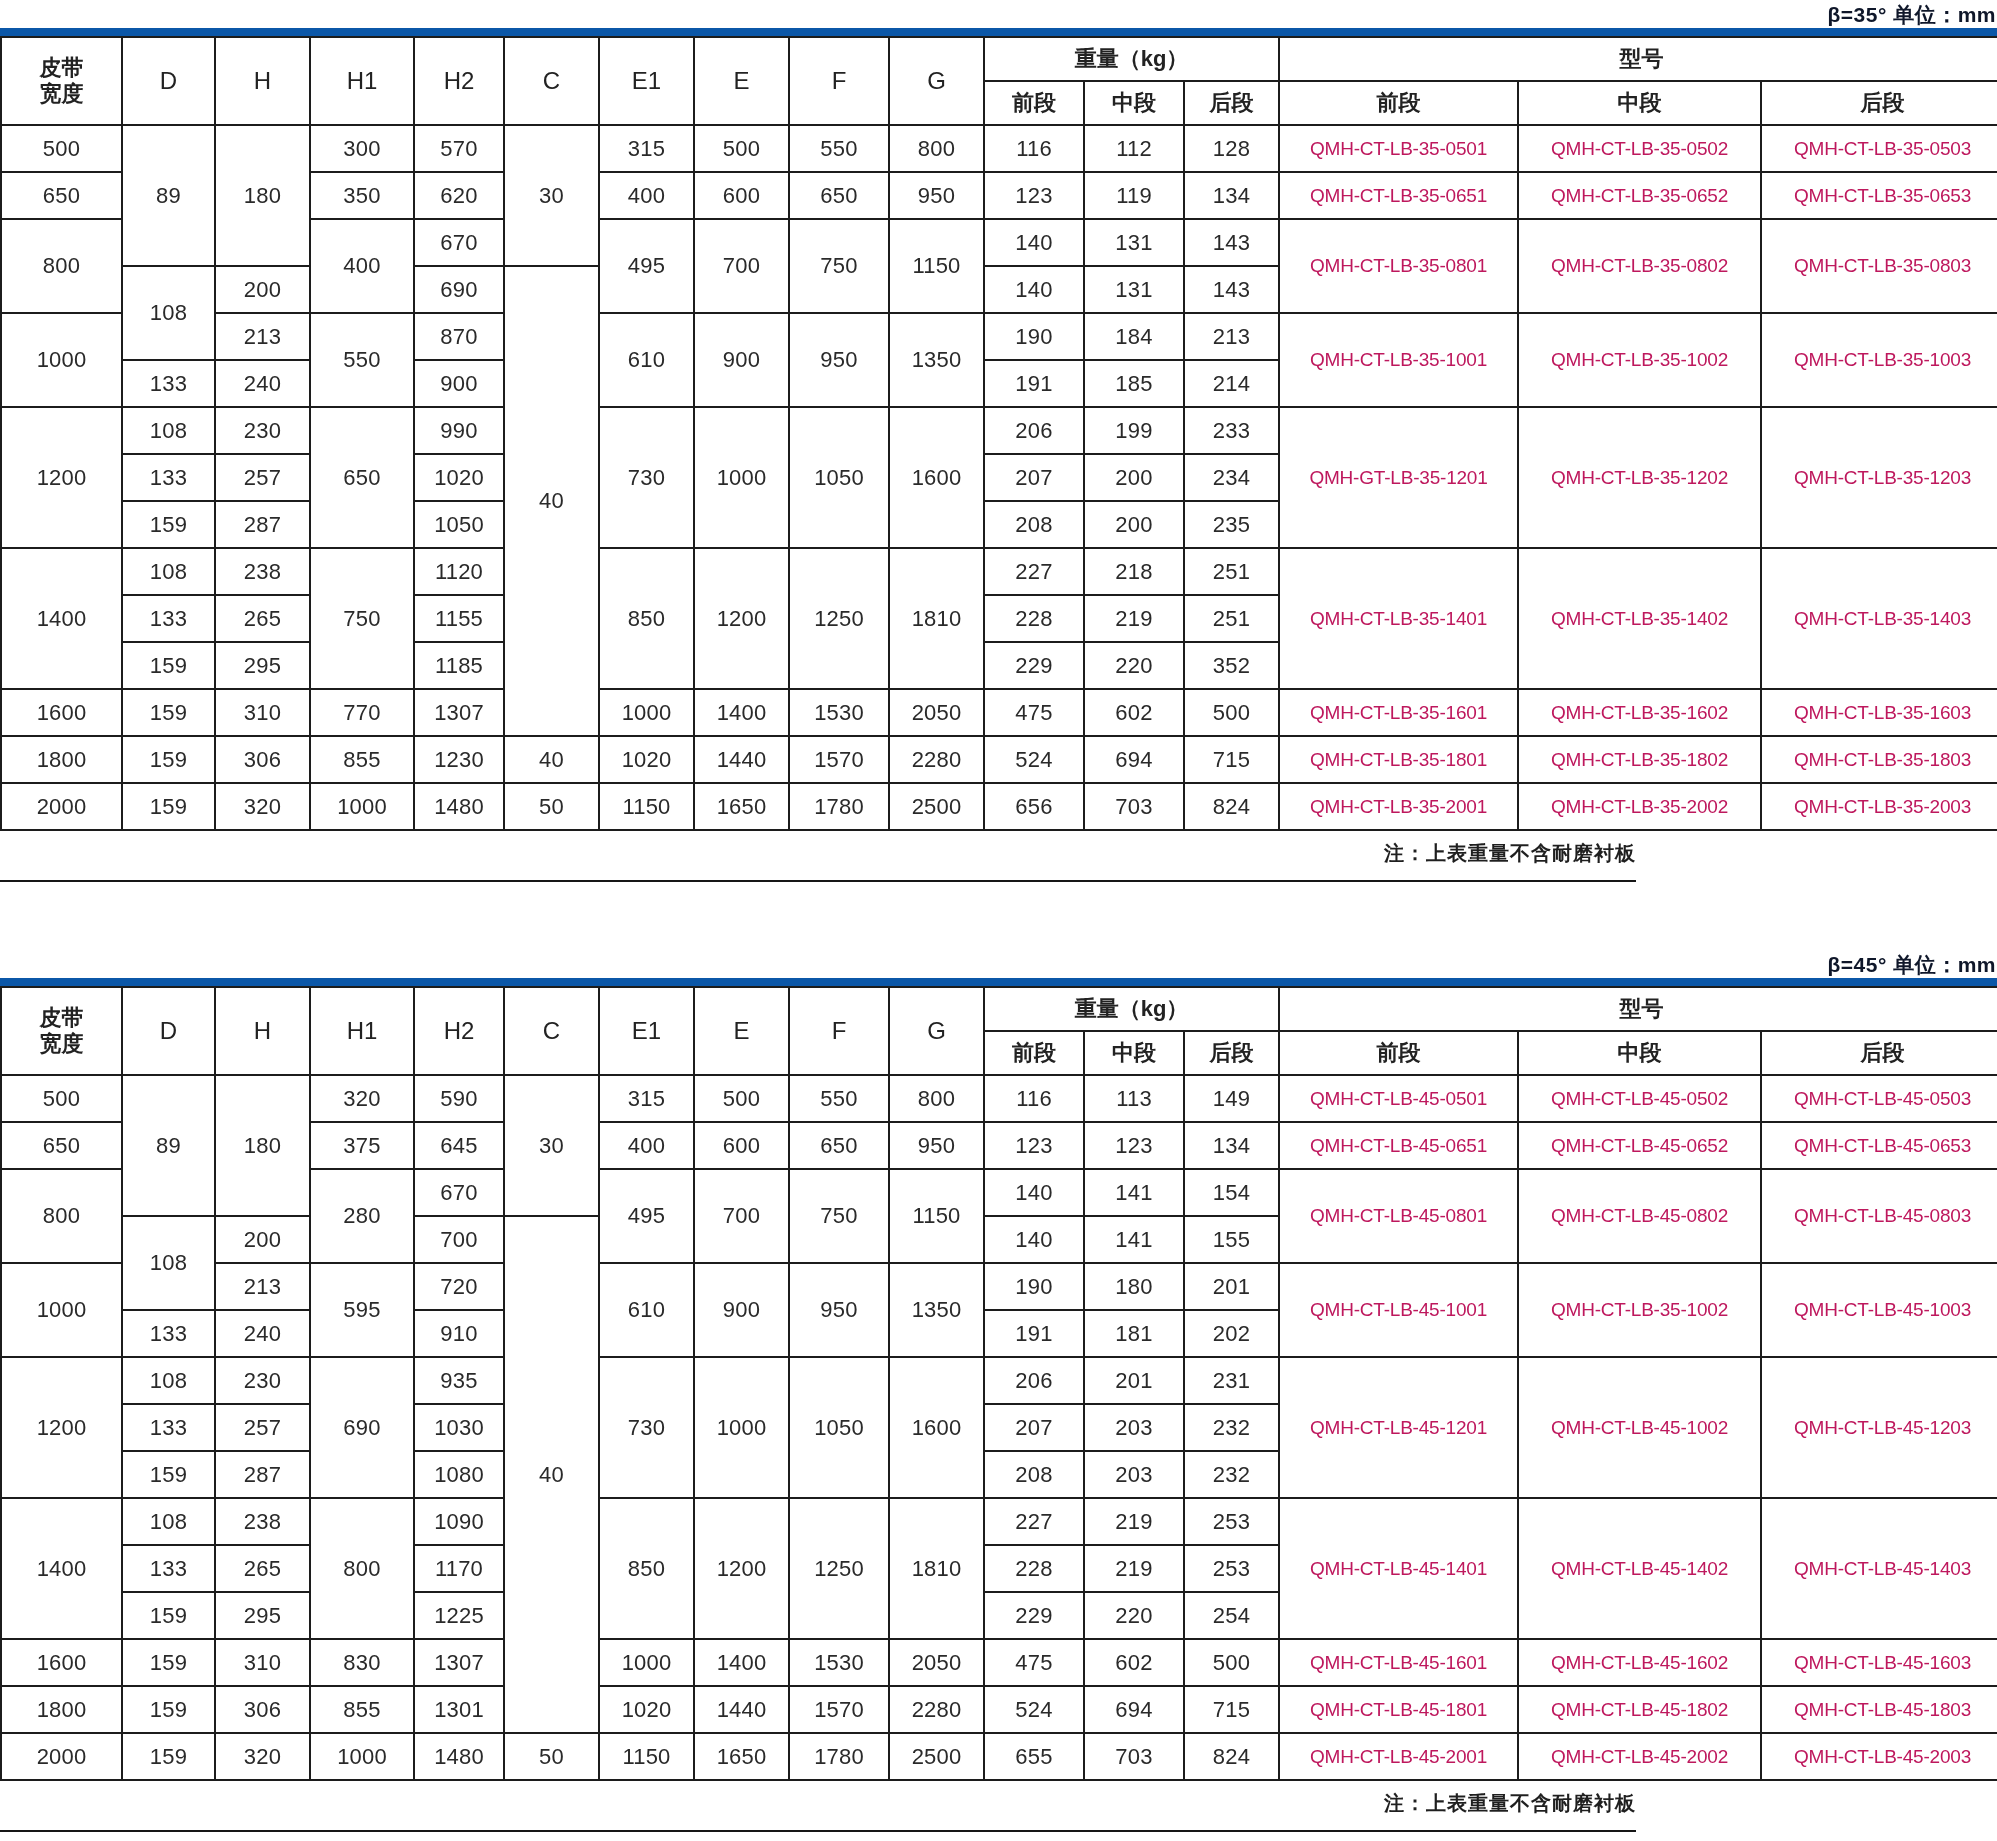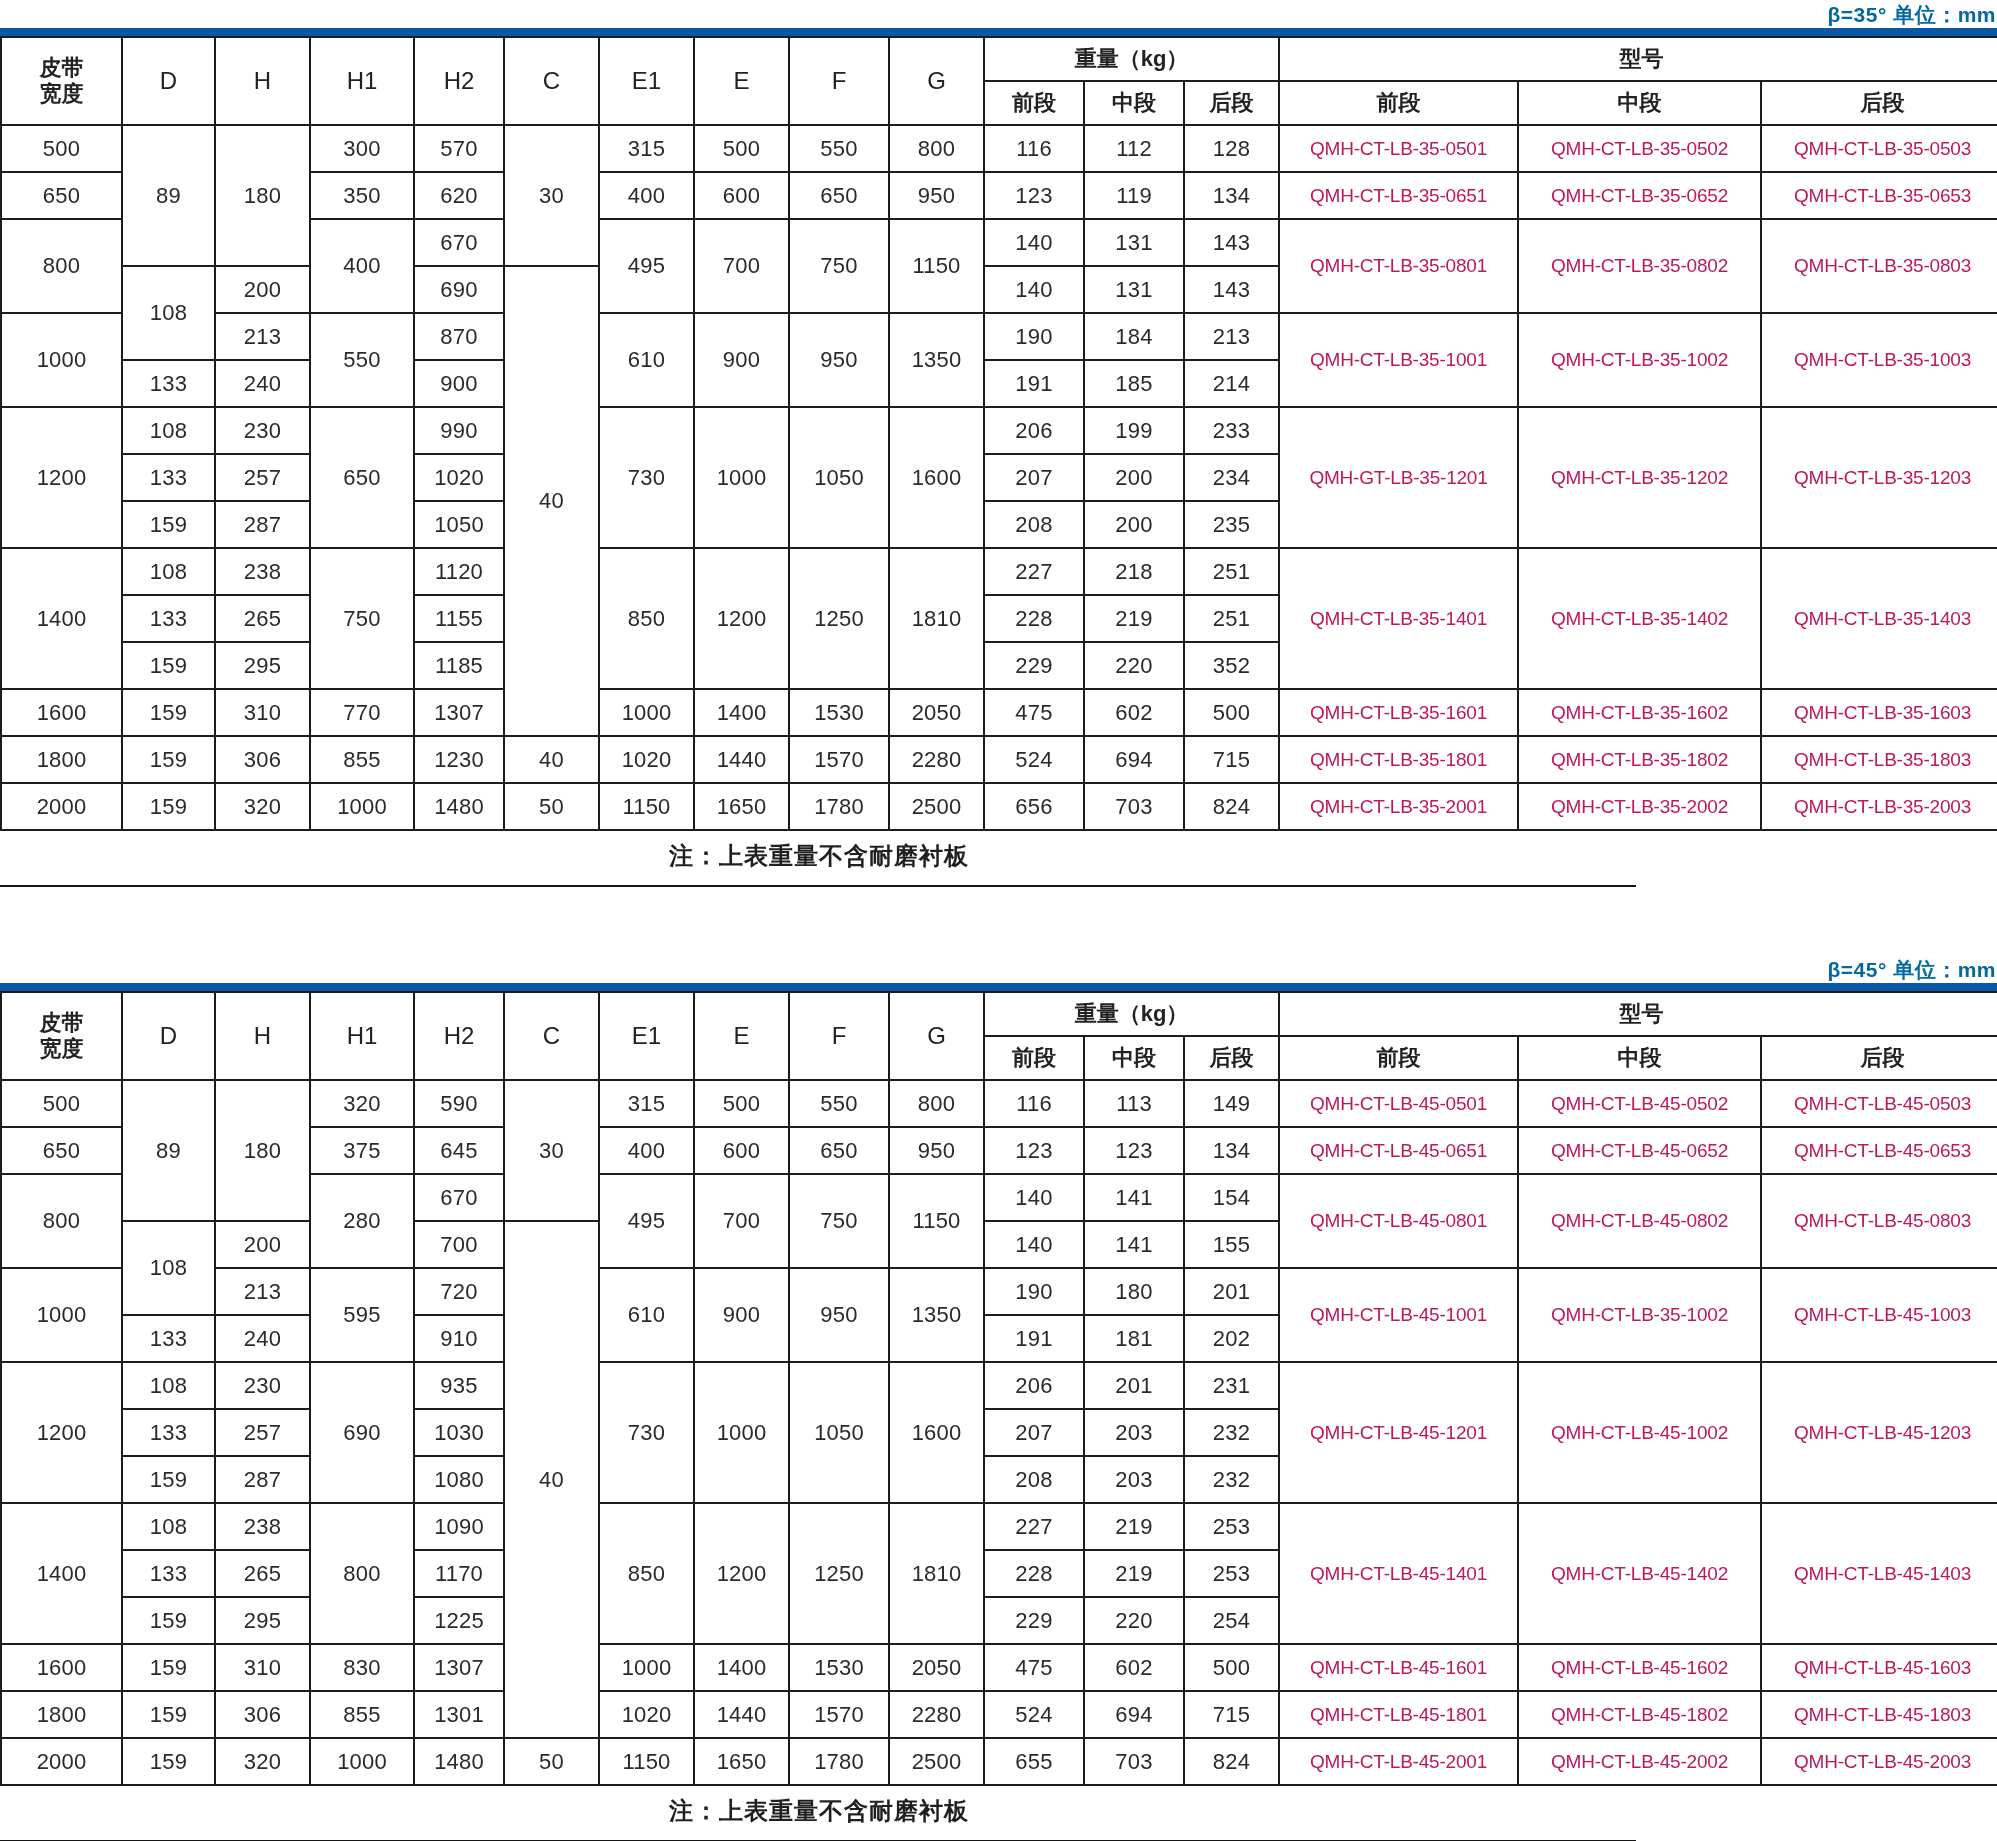--- a/index.html
+++ b/index.html
@@ -4,40 +4,40 @@
 <style>
   html,body{margin:0;padding:0;background:#ffffff;}
   .page{
     width:1998px;height:1842px;background:#ffffff;position:relative;
     font-family:"Liberation Sans","DejaVu Sans",sans-serif;color:#262626;
     box-sizing:border-box;padding-top:2px;
   }
   .tbl-block{width:1998px;}
   .tbl-block.second{margin-top:70px;}
   .tbl-title{
-    text-align:right;font-size:21px;font-weight:bold;color:#0369a1;
+    text-align:right;font-size:21px;font-weight:bold;color:#0f172a;
     height:26px;line-height:26px;padding-right:2px;letter-spacing:0.5px;
   }
   .blue-bar{height:8px;background:#0b57a8;width:1998px;}
   table.spec{
     border-collapse:collapse;table-layout:fixed;width:1998px;
     margin:0;padding:0;
   }
   table.spec th,table.spec td{
     border:2px solid #1c1c1c;text-align:center;vertical-align:middle;
     padding:0;overflow:hidden;
   }
   table.spec thead tr{height:44px;}
   table.spec tbody tr{height:47px;}
   th.h-zh{font-size:22px;font-weight:bold;white-space:pre-line;line-height:26px;color:#222;margin-left:48px;}
   th.h-letter{font-size:24px;font-weight:normal;color:#222;}
   td.num{font-size:22px;font-weight:normal;color:#2a2a2a;letter-spacing:0.2px;}
   td.model{font-size:19px;font-weight:normal;color:#be185d;letter-spacing:-0.2px;white-space:nowrap;}
   .tbl-note{
-    font-size:24px;font-weight:bold;color:#1f1f1f;text-align:center;
+    font-size:20px;font-weight:bold;color:#1f1f1f;text-align:right;
     padding:9px 0 13px 2px;border-bottom:2px solid #161616;width:1636px;
     box-sizing:border-box;letter-spacing:1px;
   }
 </style>
 </head>
 <body>
 
 <div class="page">
 
   <section class="tbl-block">

